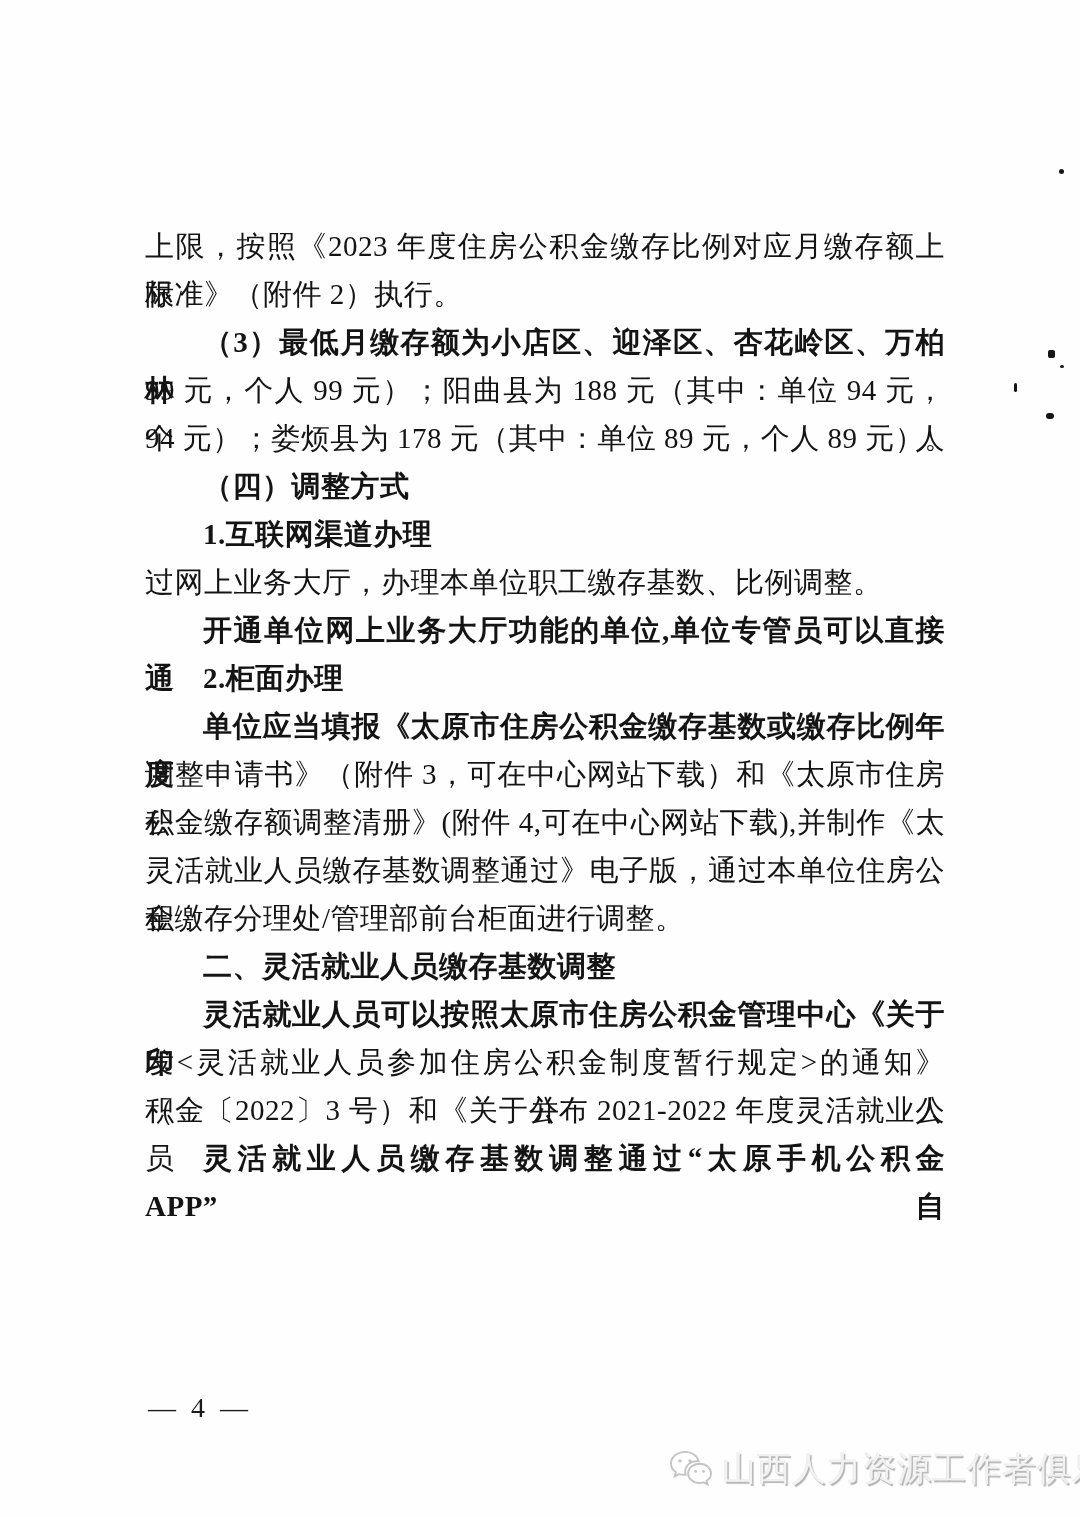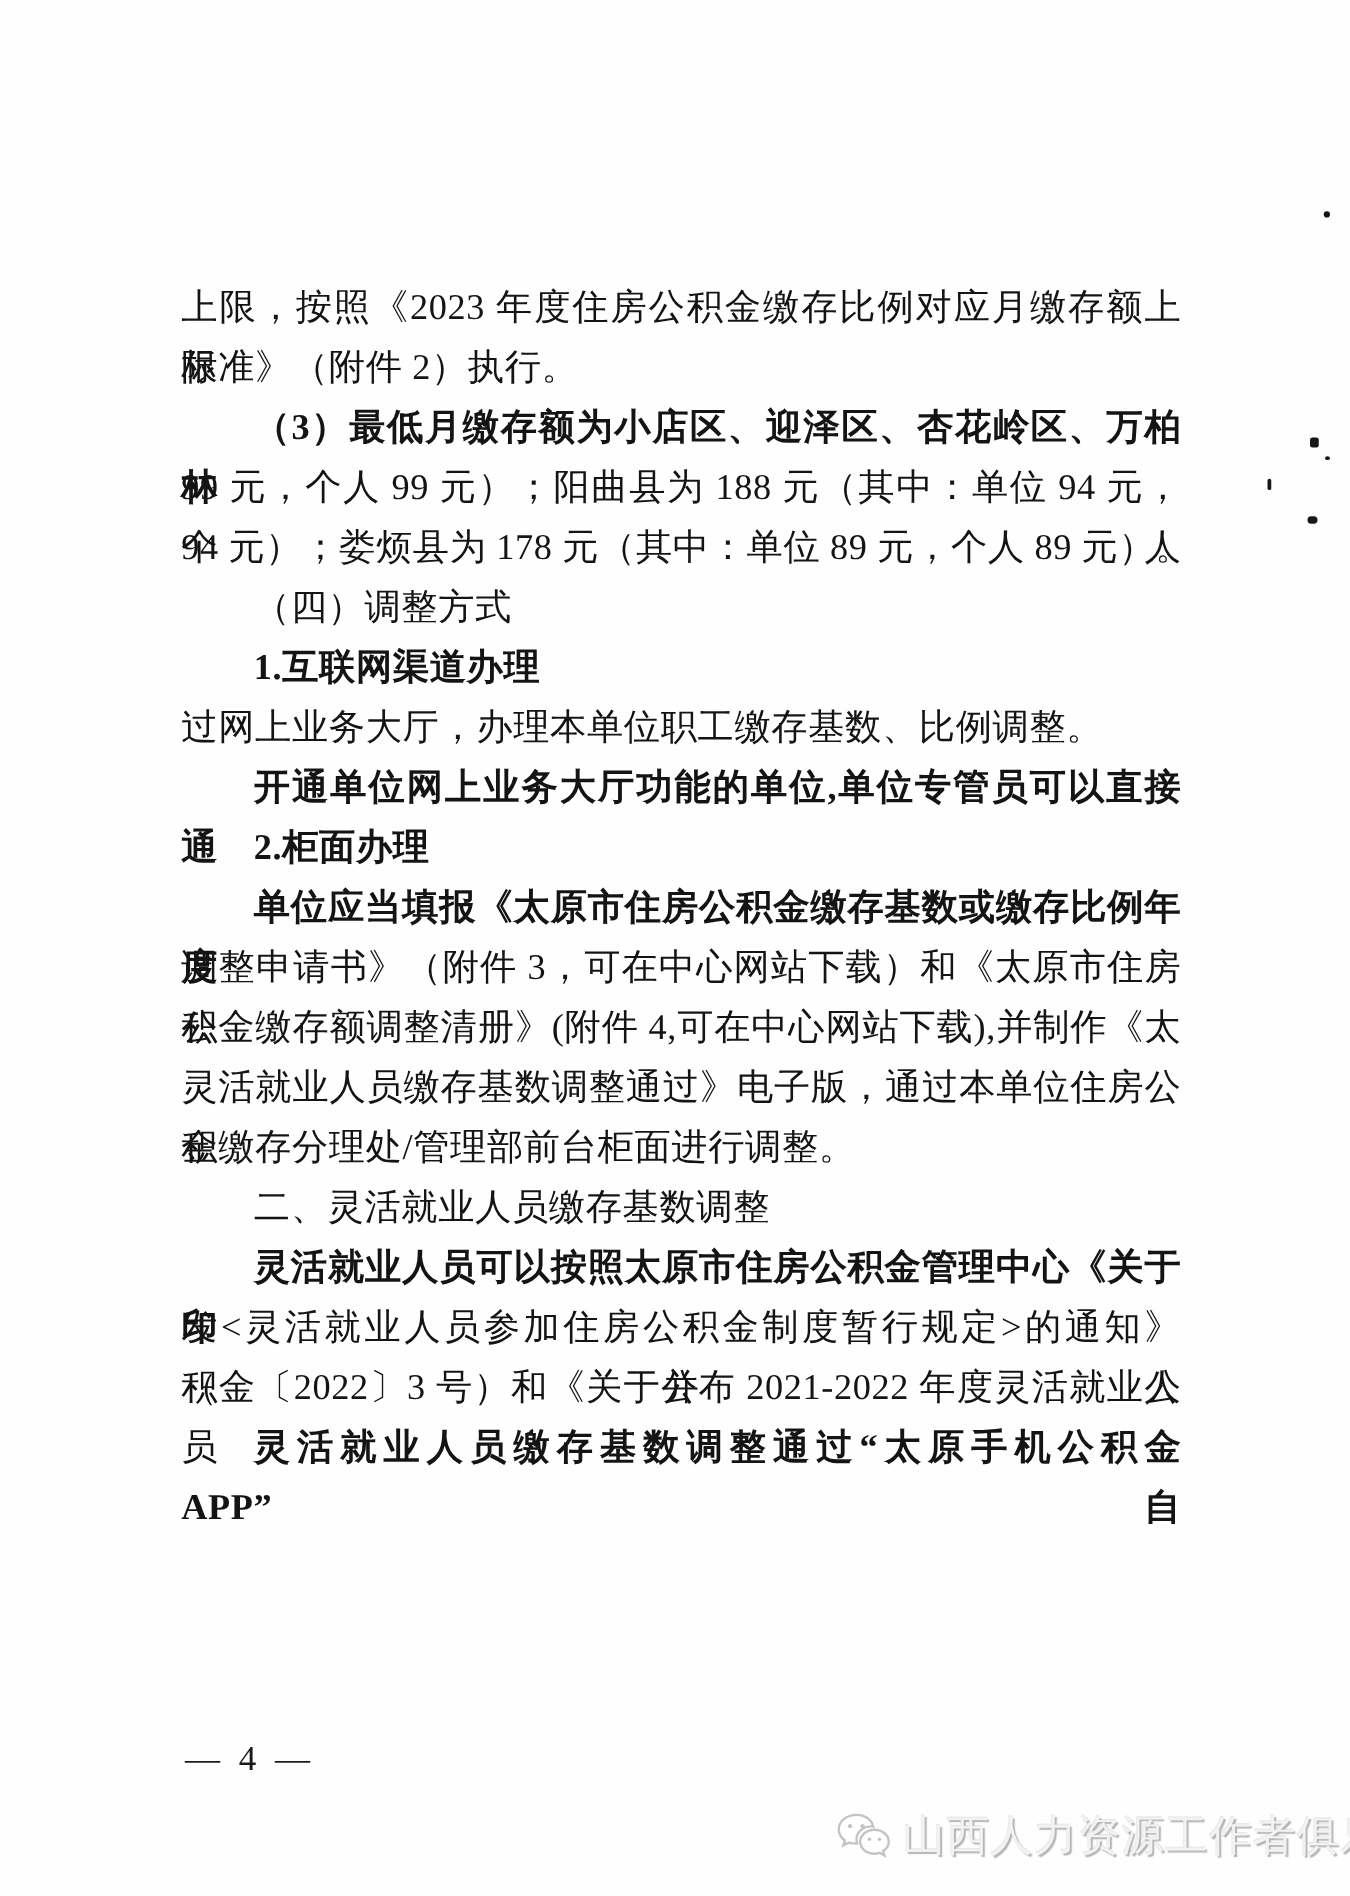--- a/index.html
+++ b/index.html
@@ -32,21 +32,21 @@
   .line.fill {
     white-space: normal;
     text-align: justify;
     text-align-last: justify;
   }
   .line.indent {
     text-indent: 58px;
     font-weight: bold;
   }
   .line.bold {
-    font-weight: 400;
+    font-weight: 700;
   }
   .footer-pageno {
     position: absolute;
     left: 148px;
     top: 1392px;
     font-size: 28px;
     letter-spacing: 4px;
     color: #1a1a1a;
   }
   .watermark {

